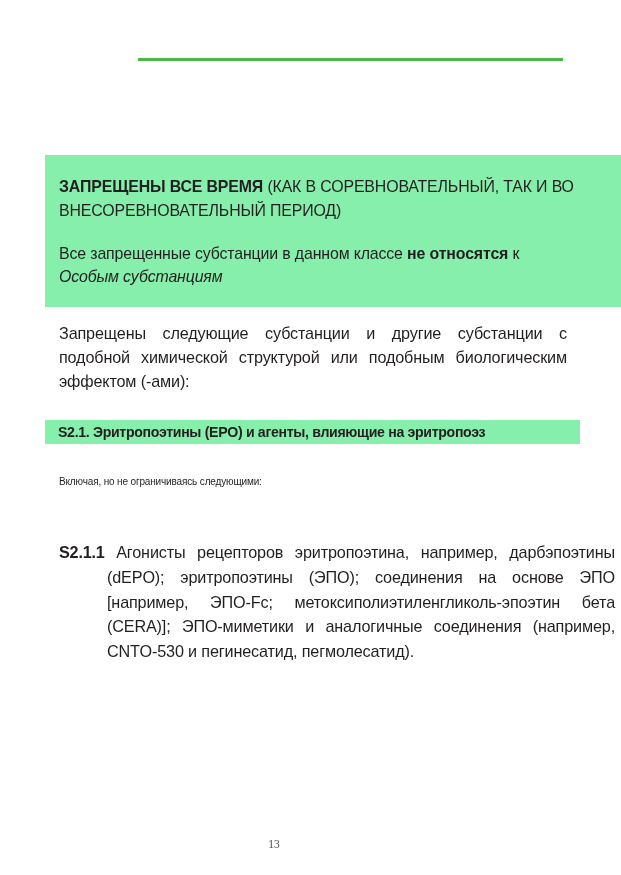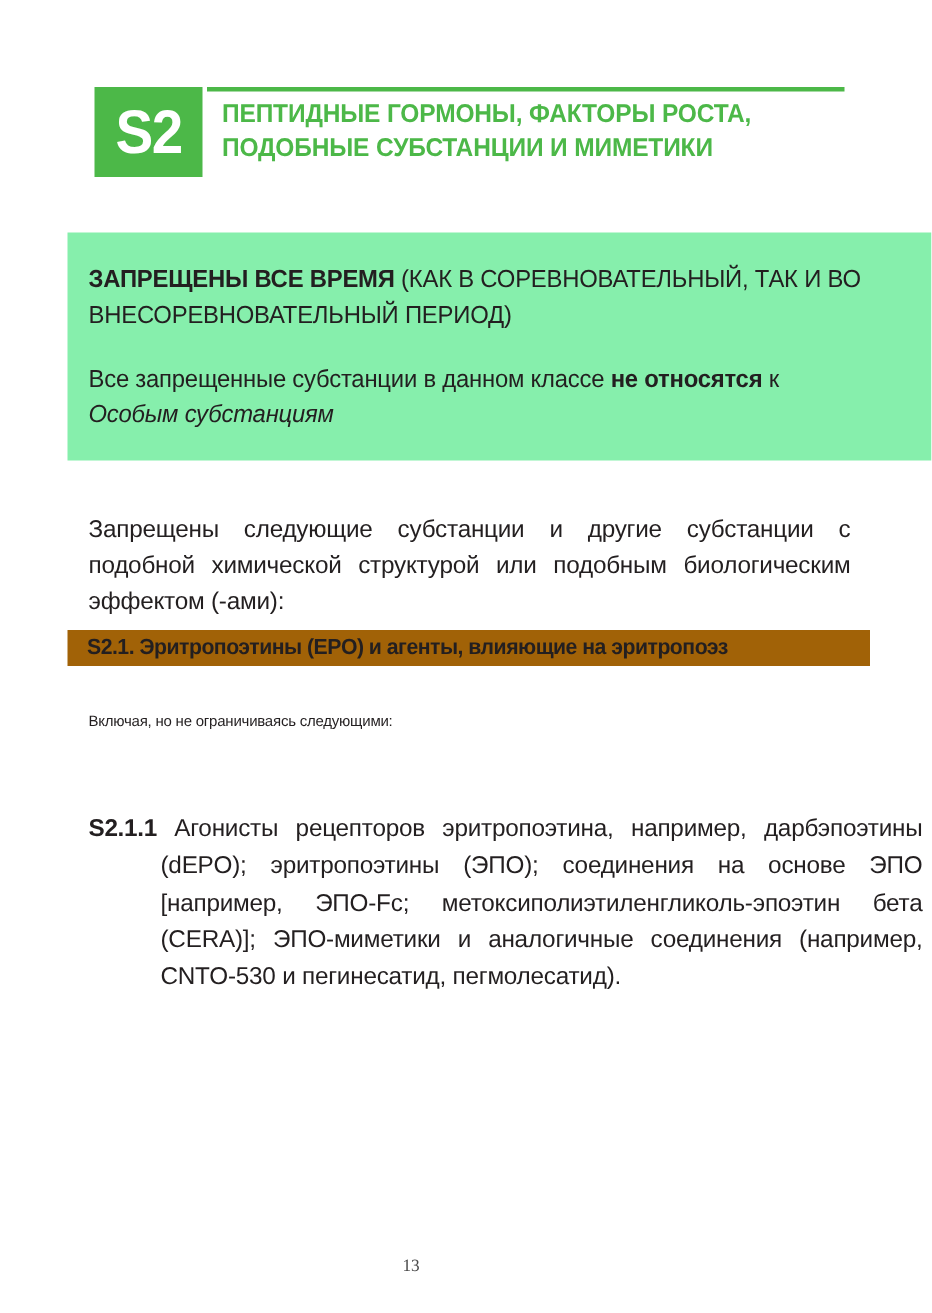--- a/index.html
+++ b/index.html
@@ -116,31 +116,30 @@
     position: absolute;
     left: 59px;
     top: 322px;
     width: 508px;
     font-family: "Liberation Sans", sans-serif;
     font-size: 16.2px;
     line-height: 1.48;
     color: #231f20;
     letter-spacing: -0.15px;
     text-align: justify;
-    margin-top: 20px;
   }
 
   
   .subsection-bar {
     position: absolute;
     left: 45px;
     top: 420px;
     width: 535px;
     height: 24px;
-    background: #a16207;
+    background: #86efac;
     display: flex;
     align-items: center;
     box-sizing: border-box;
     padding-left: 13px;
   }
   .subsection-title {
     font-family: "Liberation Sans", sans-serif;
     font-size: 14.6px;
     font-weight: 700;
     color: #231f20;
@@ -199,27 +198,20 @@
     color: #4a4a4a;
   }
 </style>
 </head>
 <body>
 
 <div class="page">
 
   <div class="section-rule"></div>
 
-  <div class="section-header">
-    <div class="section-code-box">
-      <span class="section-code">S2</span>
-    </div>
-    <div class="section-title">ПЕПТИДНЫЕ ГОРМОНЫ, ФАКТОРЫ РОСТА,
-ПОДОБНЫЕ СУБСТАНЦИИ И МИМЕТИКИ</div>
-  </div>
 
   <div class="prohibited-box">
     <div class="prohibited-heading"><b>ЗАПРЕЩЕНЫ ВСЕ ВРЕМЯ</b><span> (КАК В СОРЕВНОВАТЕЛЬНЫЙ, ТАК И ВО ВНЕСОРЕВНОВАТЕЛЬНЫЙ ПЕРИОД)</span></div>
     <div class="prohibited-note"><span>Все запрещенные субстанции в данном классе </span><b>не относятся</b><span> к </span><i>Особым субстанциям</i></div>
   </div>
 
   <div class="intro-para">Запрещены следующие субстанции и другие субстанции с подобной химической структурой или подобным биологическим эффектом (-ами):</div>
 
   <div class="subsection-bar">
     <span class="subsection-title">S2.1. Эритропоэтины (EPO) и агенты, влияющие на эритропоэз</span>

